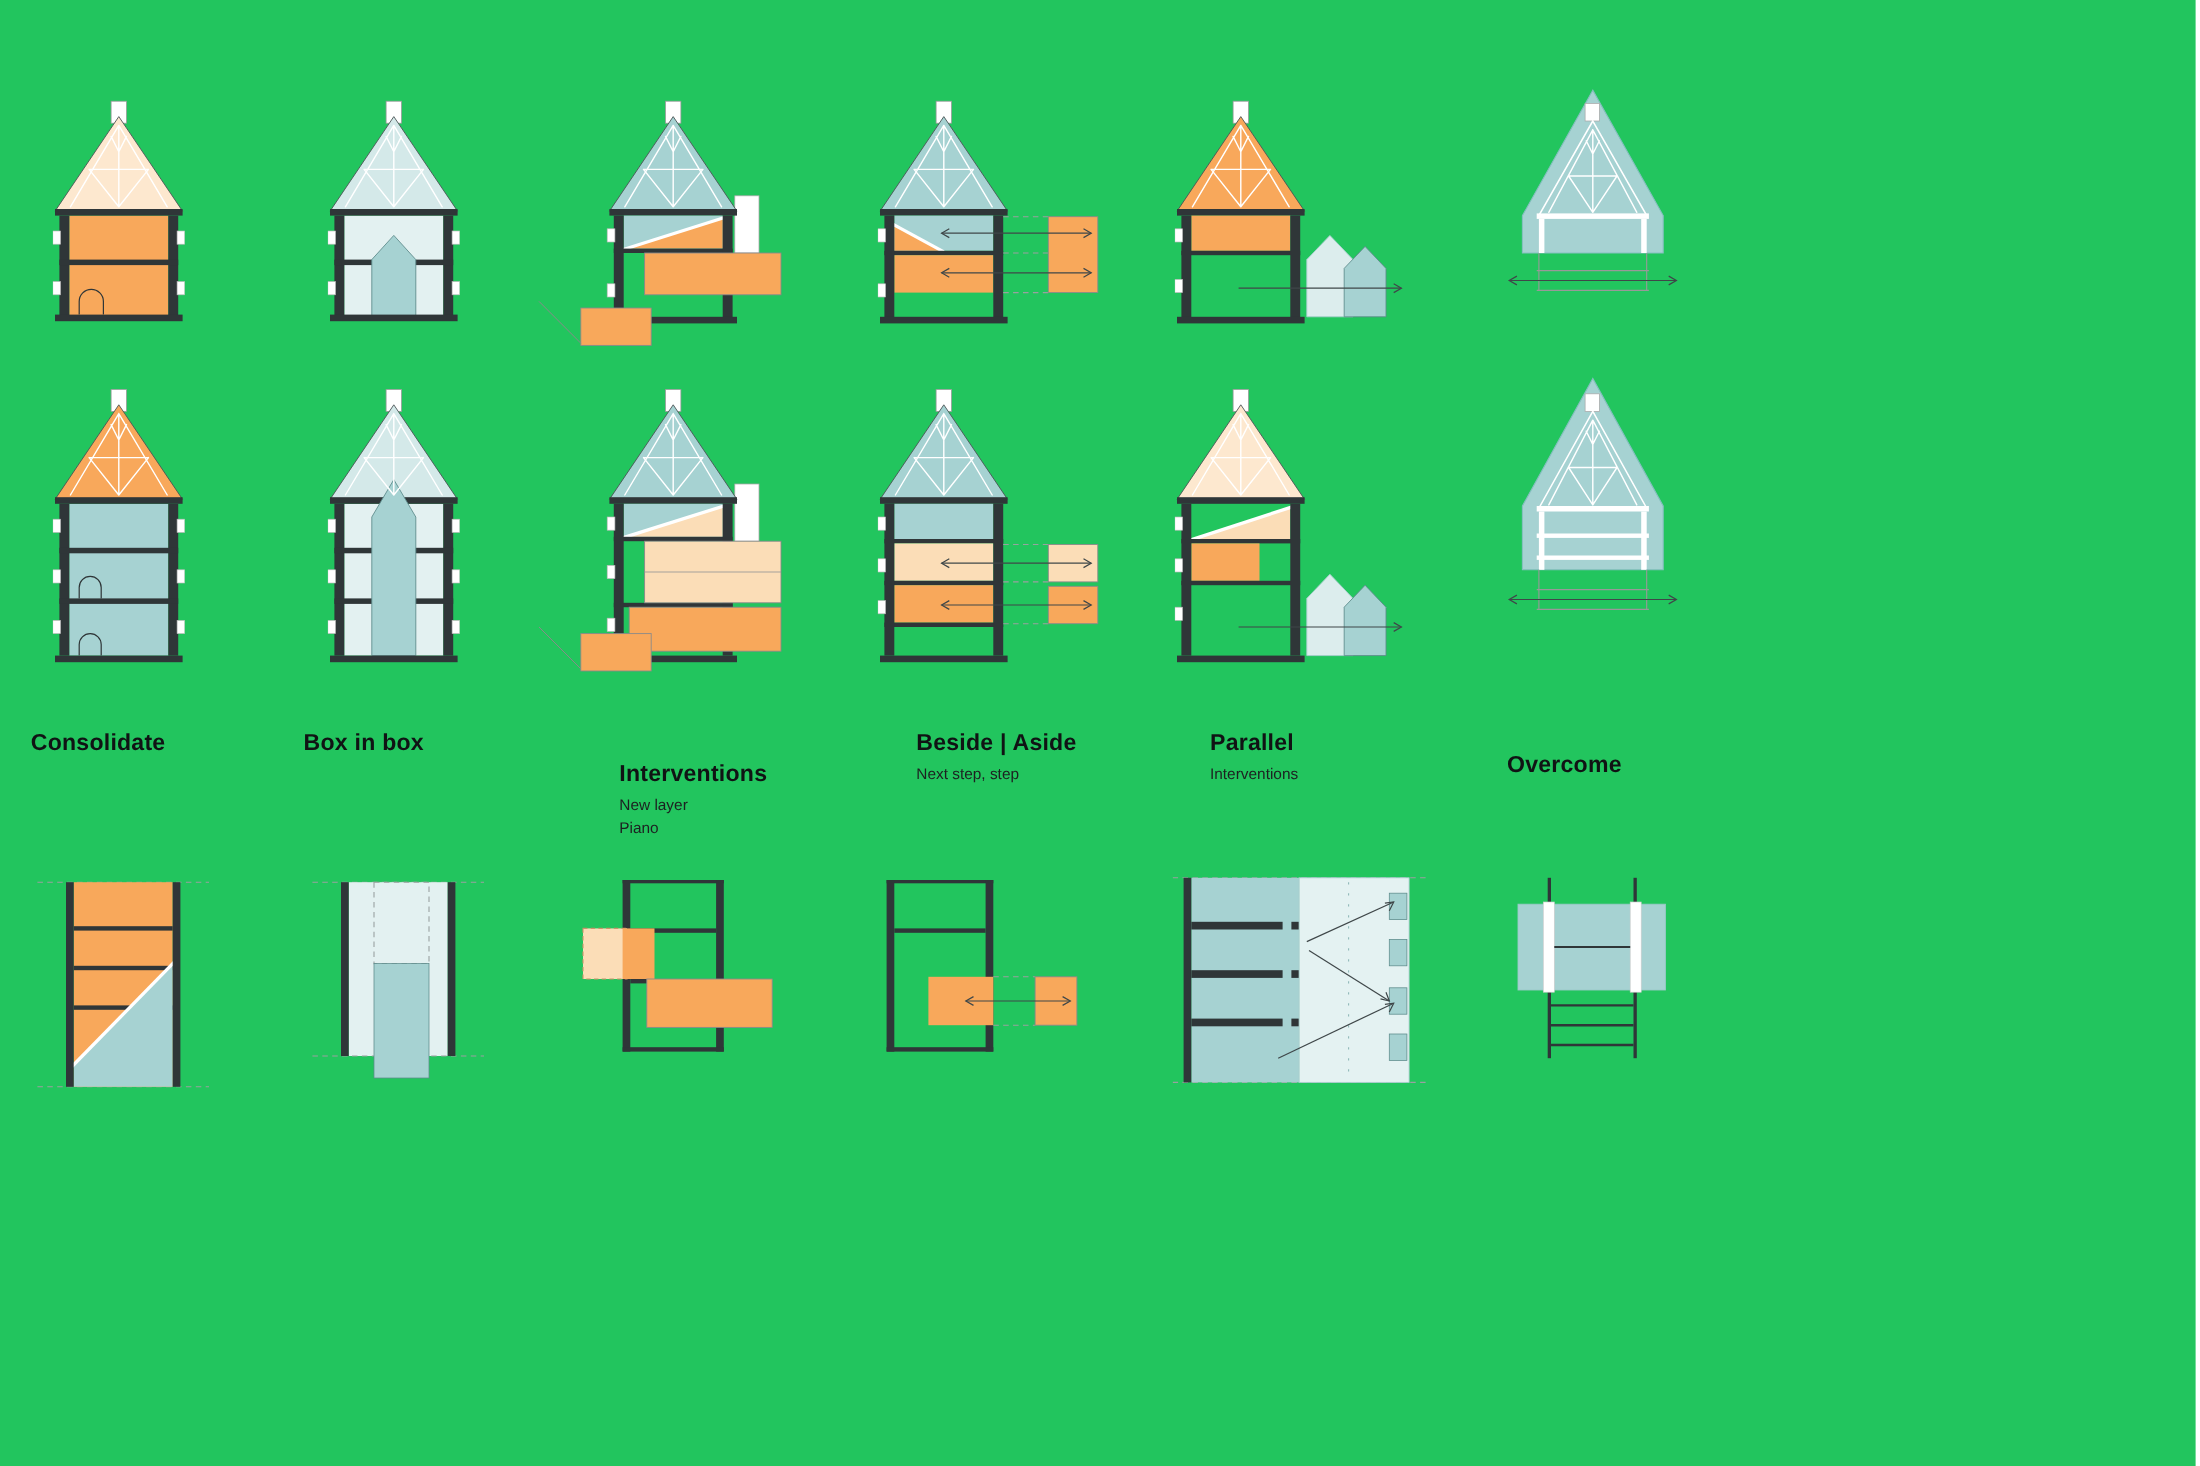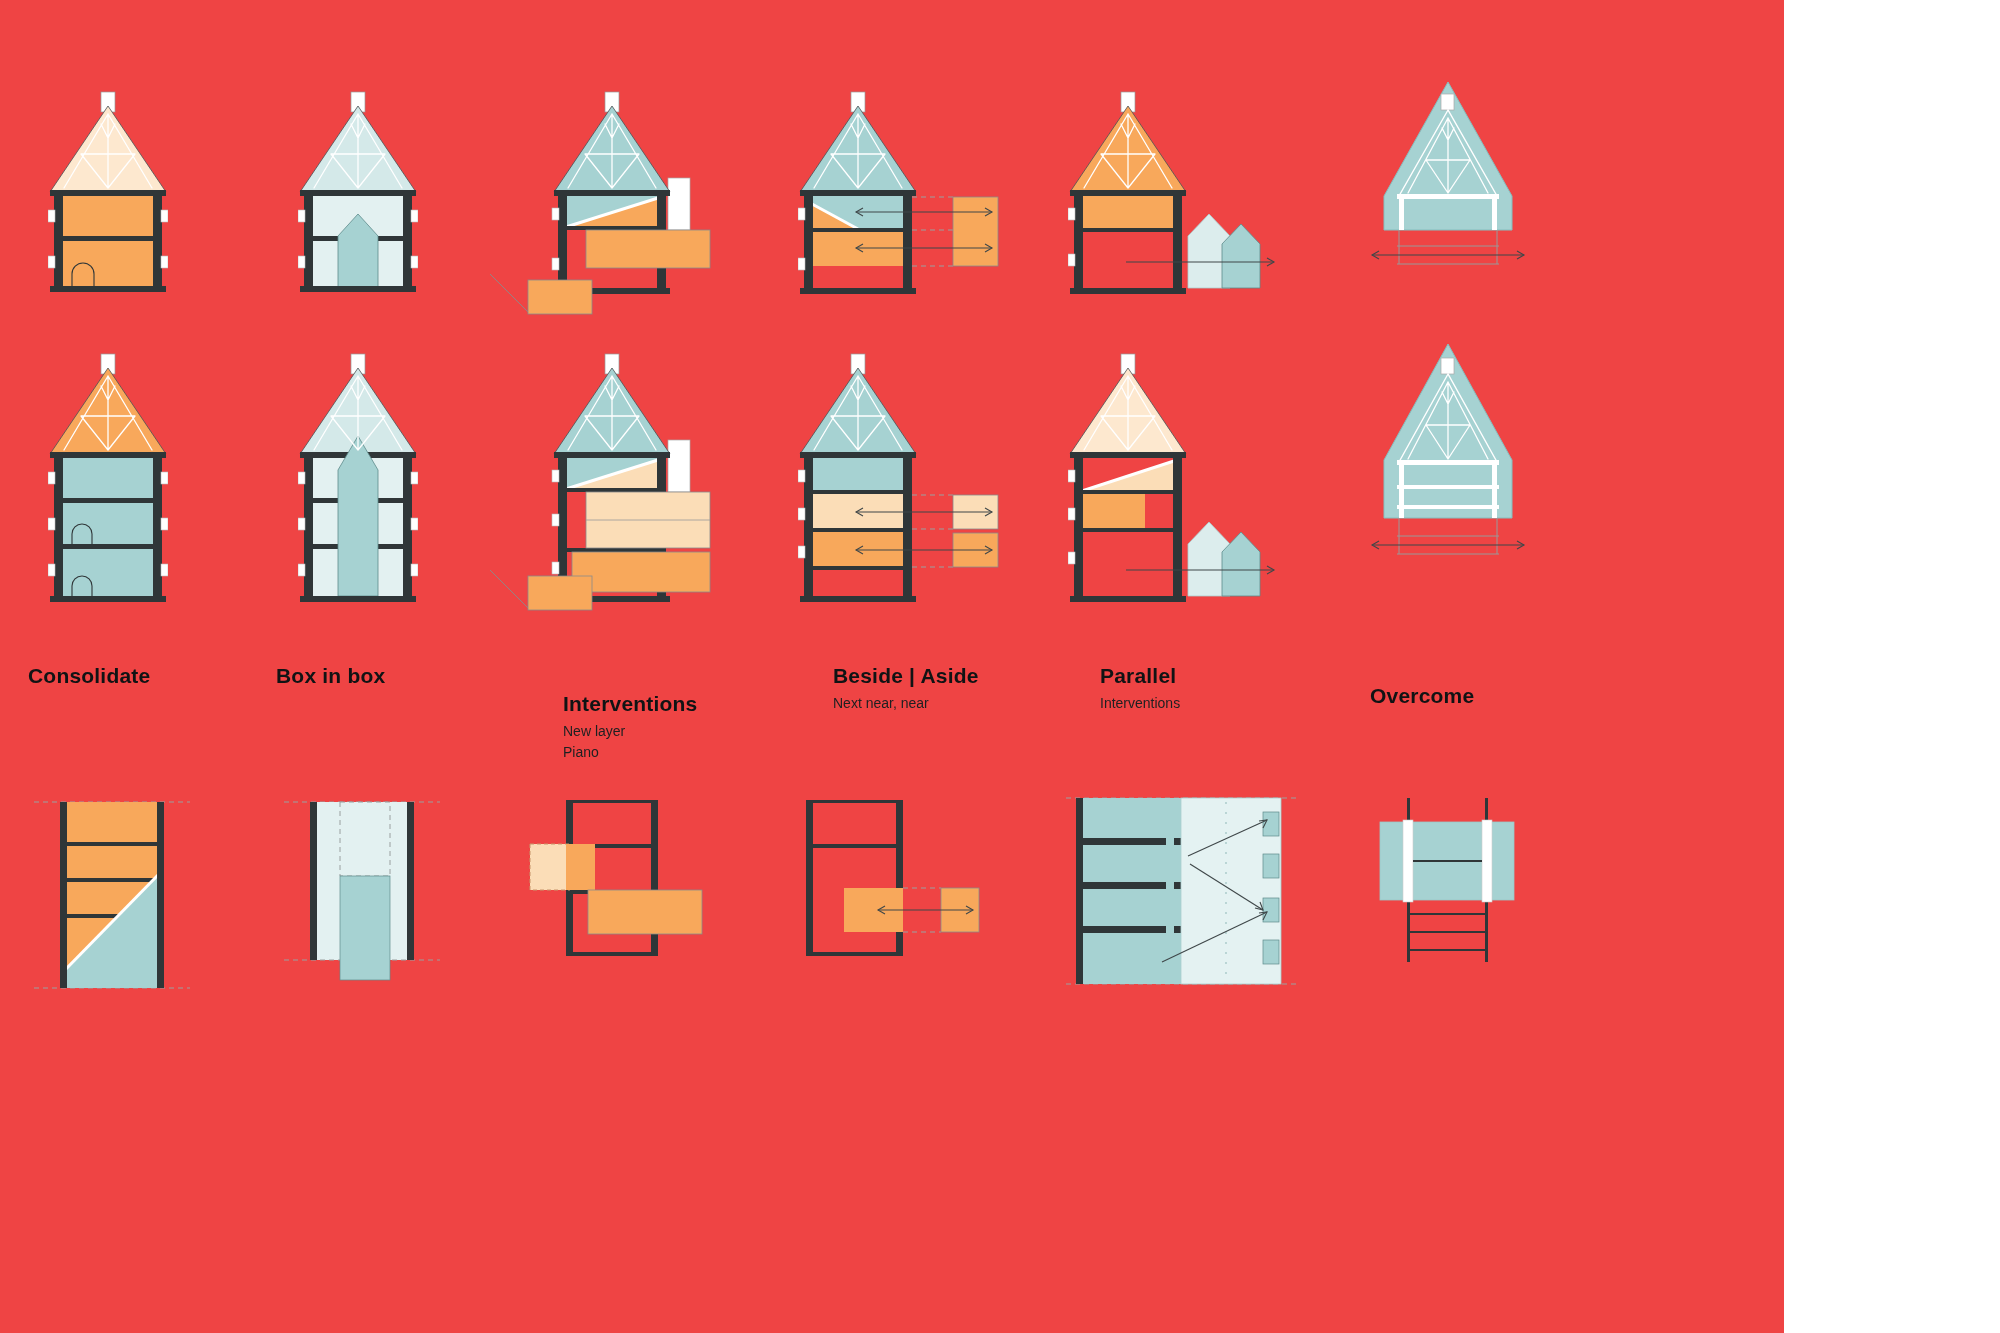--- a/index.html
+++ b/index.html
@@ -1,16 +1,16 @@
 <!DOCTYPE html>
 <html><head>
 <meta charset="utf-8">
 <style>
   html,body{margin:0;padding:0;background:#fff}
-  .canvas{position:relative;width:1784px;height:1333px;background:#ef4444;overflow:hidden;
+  .canvas{position:relative;width:1996px;height:1333px;background:#22c55e;overflow:hidden;
           font-family:"Liberation Sans",sans-serif;color:#111}
   .svgfig{position:absolute}
   .label{position:absolute}
   .label h3{margin:0 0 7px;font-size:21px;font-weight:bold;letter-spacing:.2px;color:#101314}
   .label p{margin:0 0 5px;font-size:14px;color:#1d2021}
   
   .dk{fill:#2F3638}
   .or{fill:#F8A85B}
   .po{fill:#FBDDB7}
   .vpo{fill:#FDE8CF}
@@ -398,21 +398,21 @@
   <div class="label" style="left:276px;top:664px">
     <h3>Box in box</h3>
   </div>
   <div class="label" style="left:563px;top:692px">
     <h3>Interventions</h3>
     <p>New layer</p>
     <p>Piano</p>
   </div>
   <div class="label" style="left:833px;top:664px">
     <h3>Beside | Aside</h3>
-    <p>Next near, near</p>
+    <p>Next step, step</p>
   </div>
   <div class="label" style="left:1100px;top:664px">
     <h3>Parallel</h3>
     <p>Interventions</p>
   </div>
   <div class="label" style="left:1370px;top:684px">
     <h3>Overcome</h3>
   </div>
 
 </div>

